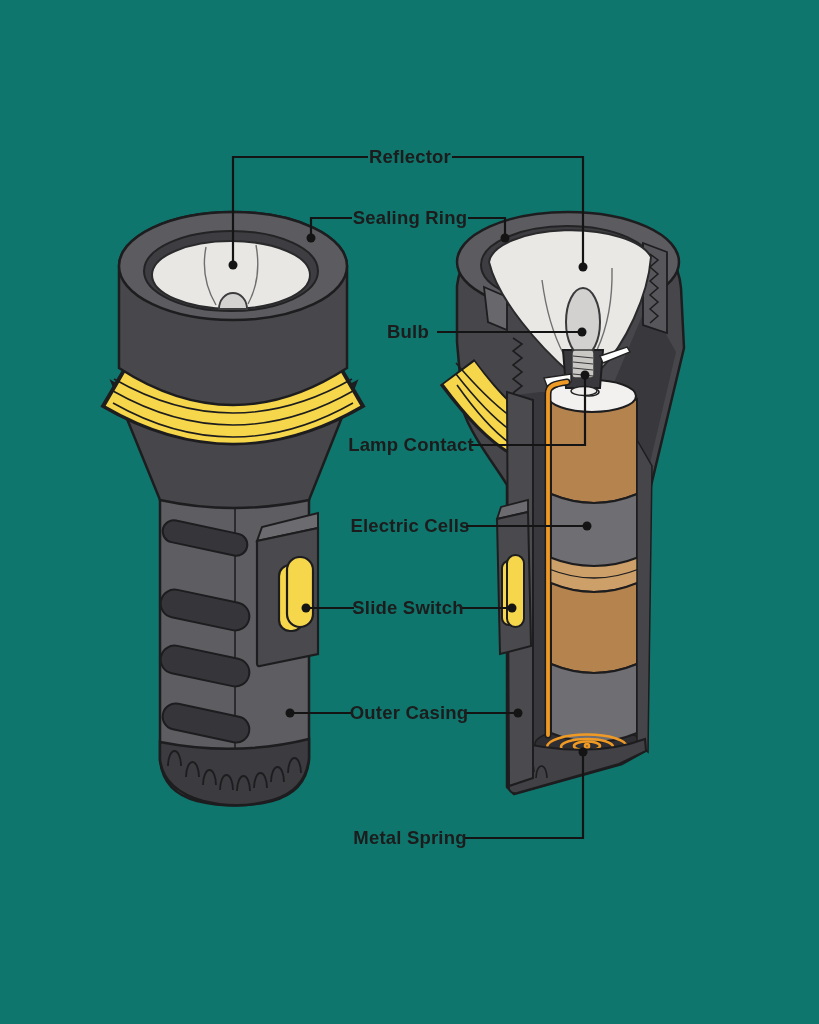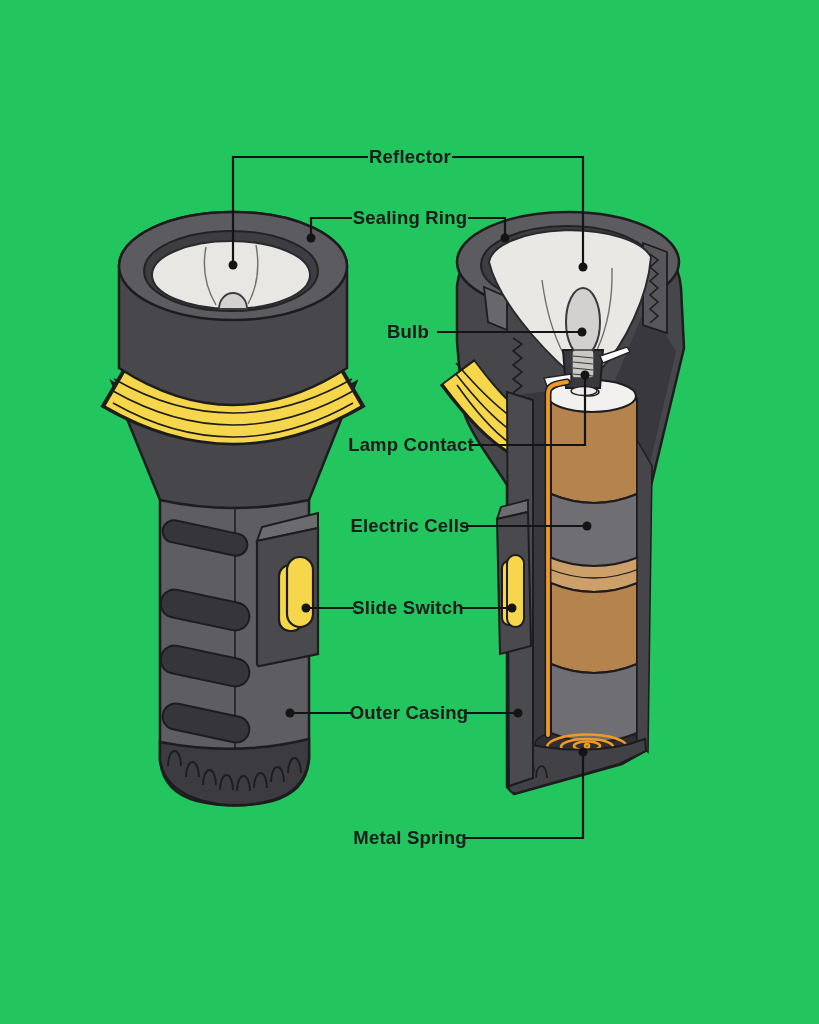--- a/index.html
+++ b/index.html
@@ -1,16 +1,16 @@
 <!DOCTYPE html>
 <html><head>
 <meta charset="utf-8">
 <style>
   html,body{margin:0;padding:0;background:#ffffff;}
-  .stage{position:relative;width:819px;height:1024px;background:#22c55e;overflow:hidden;
+  .stage{position:relative;width:819px;height:1024px;background:#0f766e;overflow:hidden;
          font-family:"Liberation Sans",sans-serif;}
   svg{position:absolute;left:0;top:0;}
   text.part-label{font-family:"Liberation Sans",sans-serif;font-size:18.5px;font-weight:600;
                   letter-spacing:.2px;fill:#1c1c1c;text-anchor:middle;}
   .leader{stroke:#141414;stroke-width:2.2;fill:none;}
   .dot{fill:#141414;stroke:none;}
   .outline{stroke:#1d1d1f;}
 </style>
 </head>
 <body>

